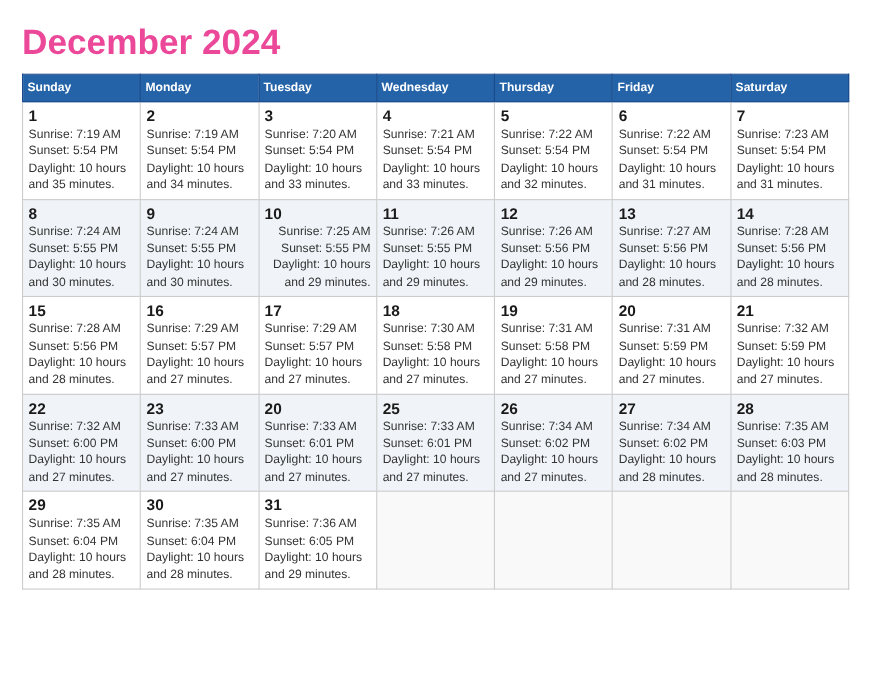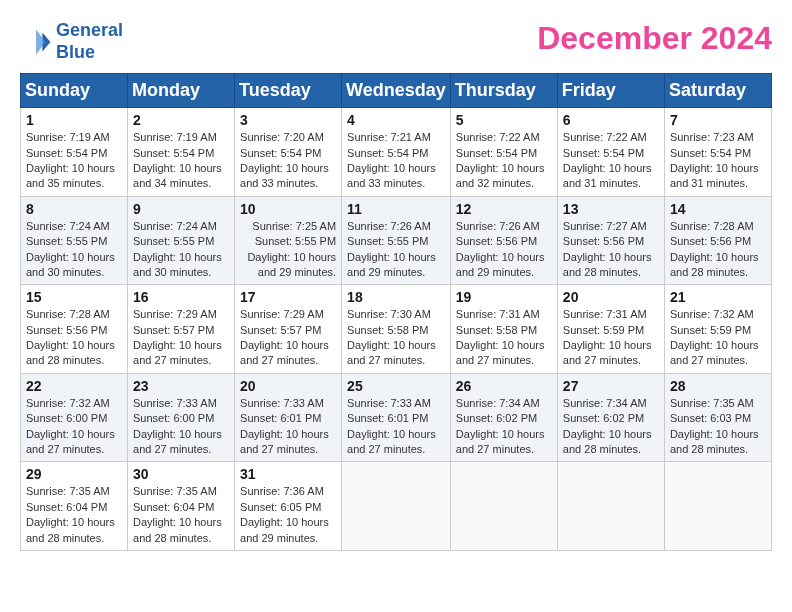--- a/index.html
+++ b/index.html
@@ -49,21 +49,21 @@
     .calendar {
       width: 100%;
       border-collapse: collapse;
       font-size: 11px;
     }
     .calendar th {
       background: #2563a8;
       color: white;
       padding: 6px 4px;
       text-align: left;
-      font-size: 18px;
+      font-size: 11px;
       font-weight: bold;
       border: 1px solid #1a4a8a;
     }
     .calendar td {
       border: 1px solid #ccc;
       padding: 4px 5px;
       vertical-align: top;
       width: 107px;
       min-height: 80px;
       background: #fff;
@@ -84,30 +84,20 @@
       font-size: 11px;
     }
     .empty-cell {
       background: #f9f9f9 !important;
     }
   </style>
 </head>
 <body>
 
 <div class="header">
-  <div class="logo">
-    <svg class="logo-icon" viewBox="0 0 40 40">
-      <polygon points="28,8 38,20 28,32" fill="#2563a8"></polygon>
-      <polygon points="20,4 32,20 20,36" fill="#4a90d9" opacity="0.7"></polygon>
-    </svg>
-    <div class="logo-text">
-      <div><span>General</span></div>
-      <div><span style="color:#2563a8">Blue</span></div>
-    </div>
-  </div>
   <div class="title-area">
     <div class="month-title">December 2024</div>
   </div>
 </div>
 
 <table class="calendar">
   <thead>
     <tr id="header-row">
         <th>Sunday</th>
         <th>Monday</th>

